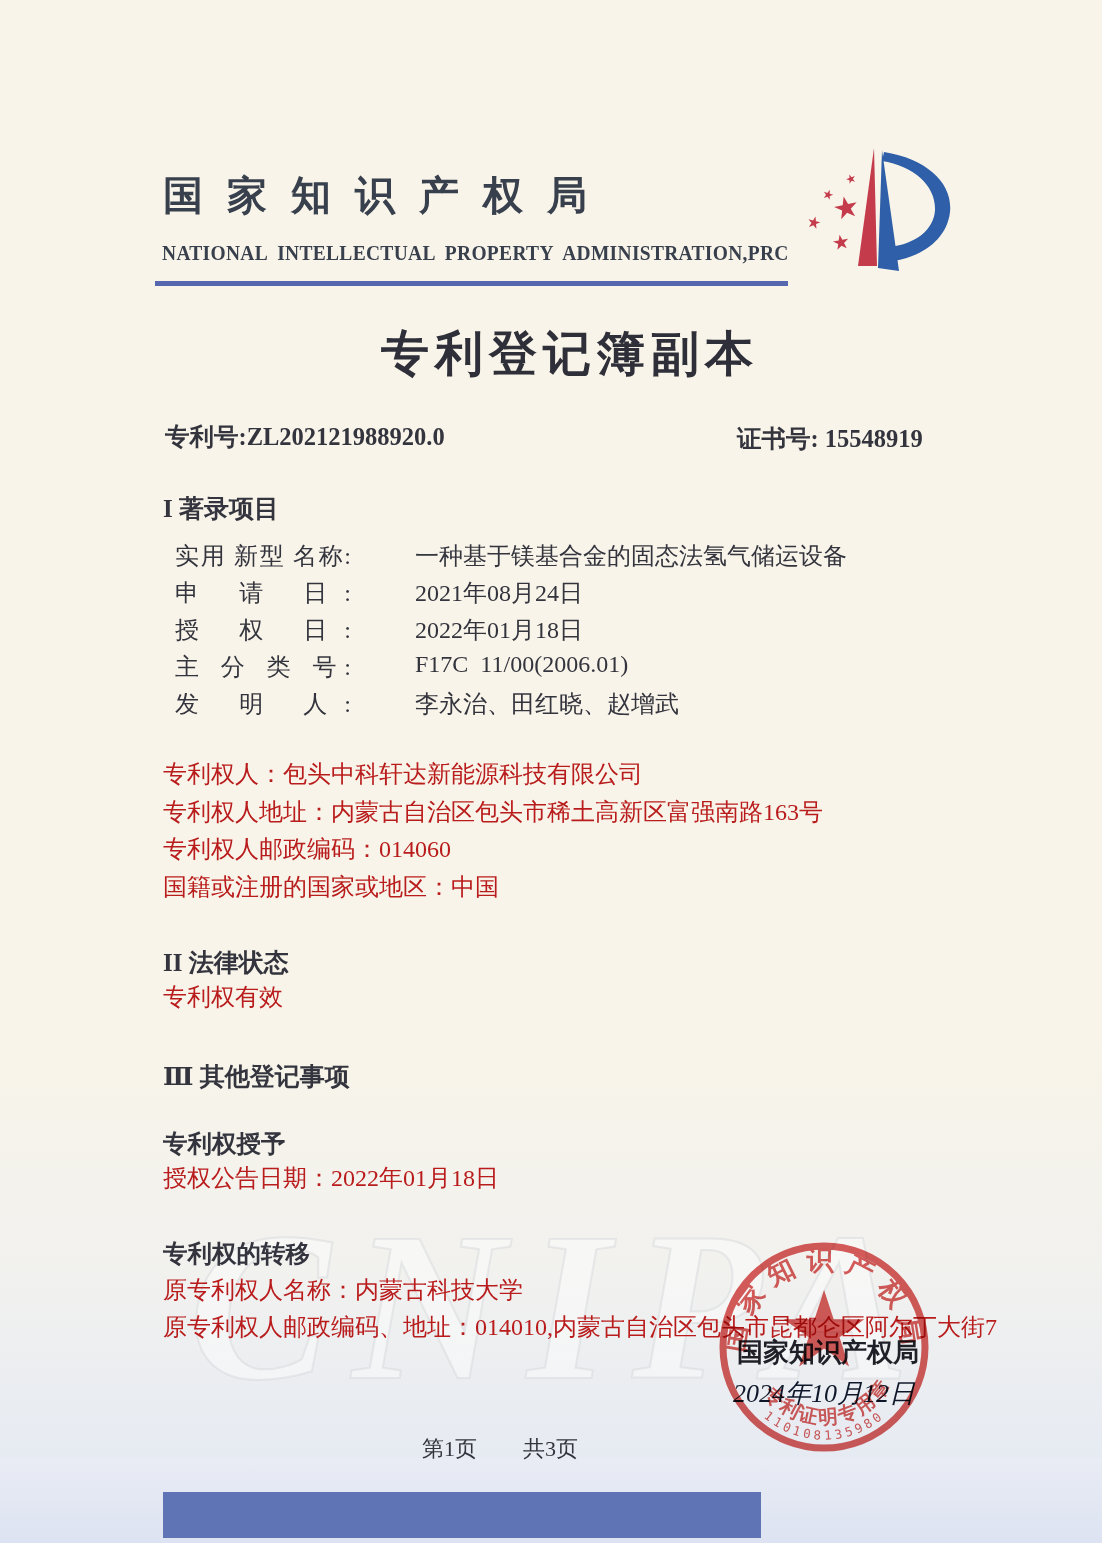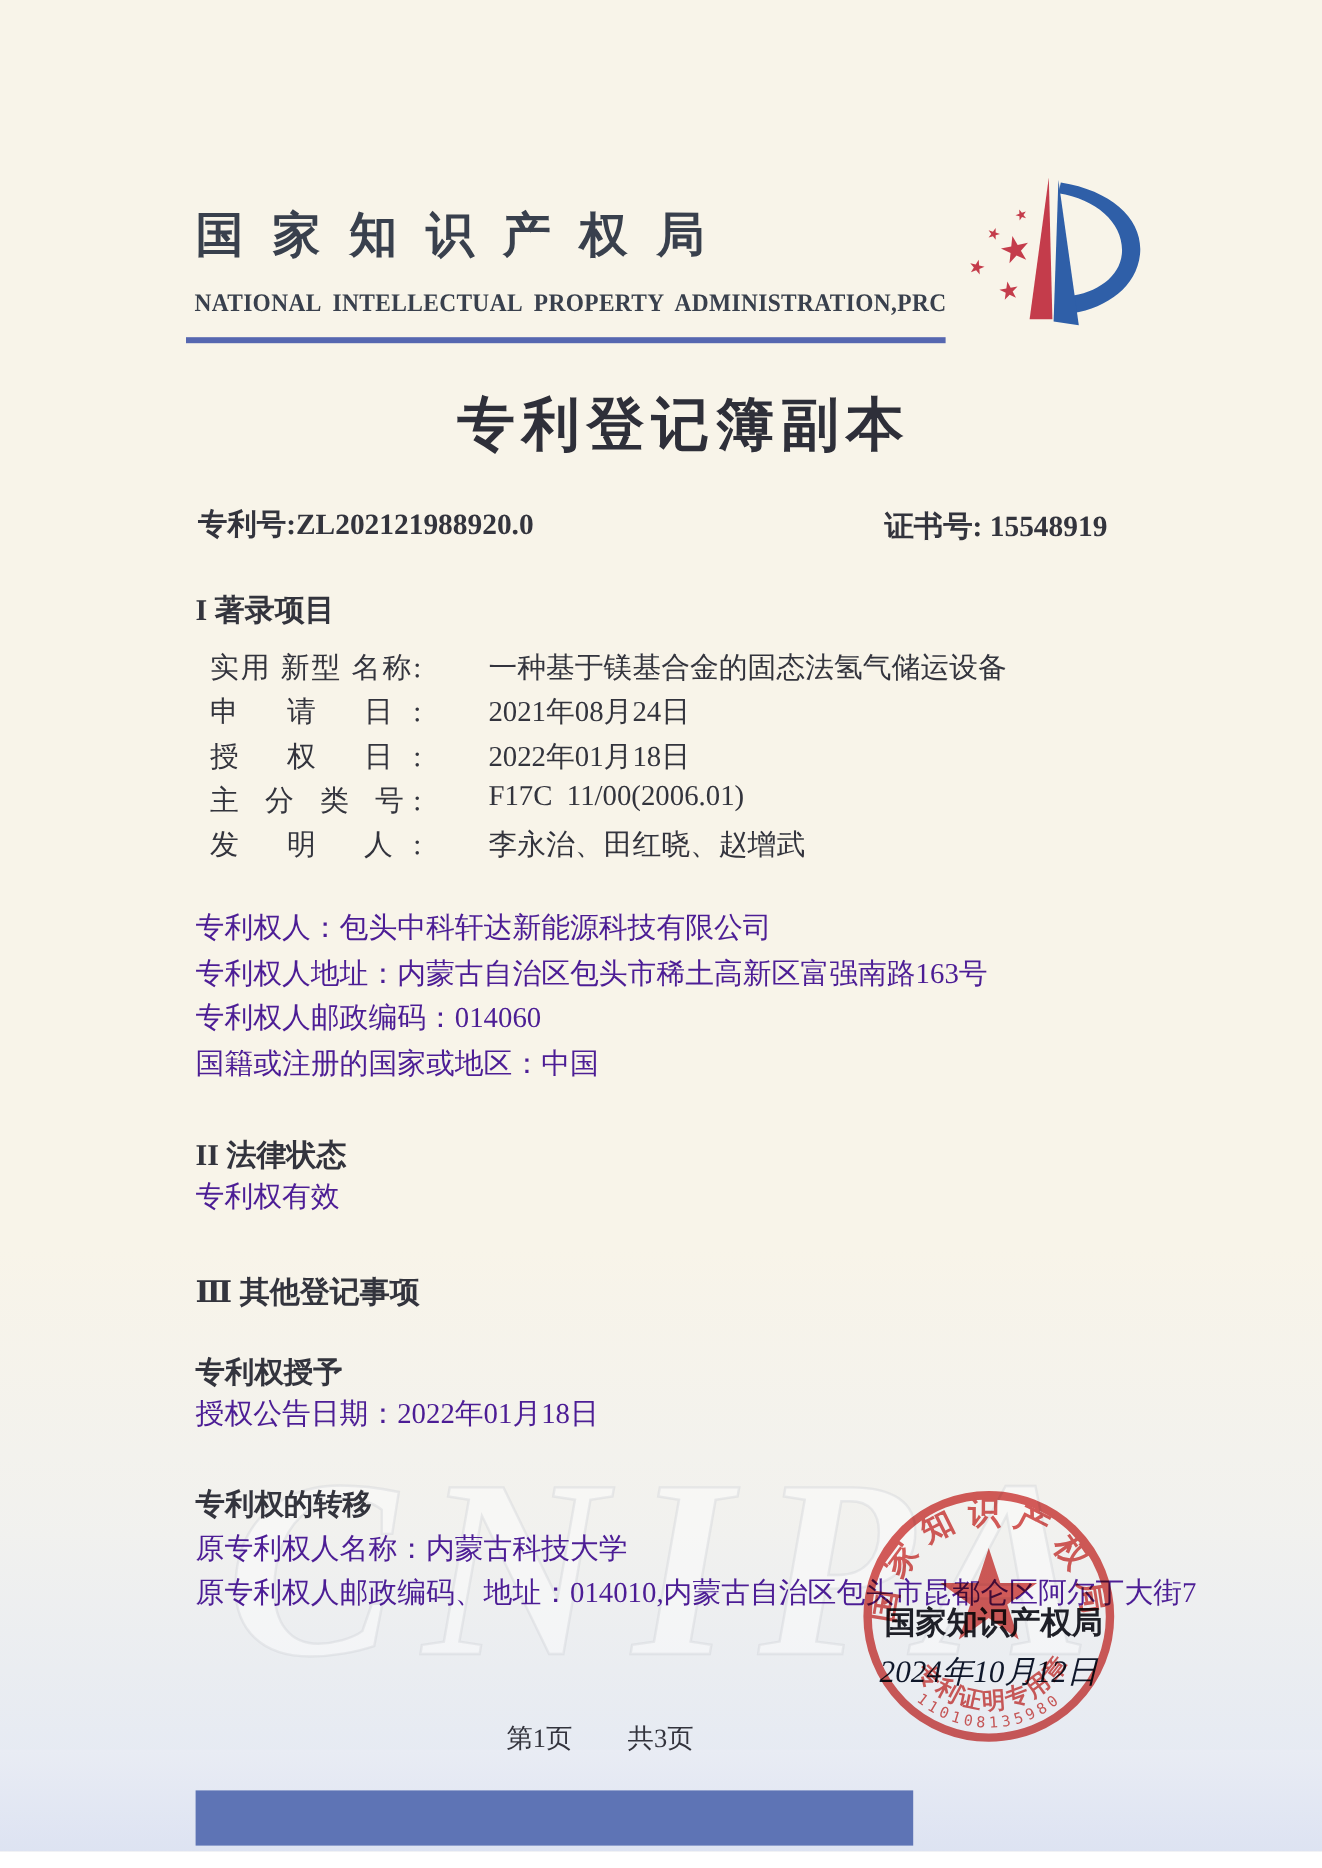--- a/index.html
+++ b/index.html
@@ -25,25 +25,25 @@
   
   .agency-cn{left:163px; top:168px; font-size:40px; font-weight:bold; letter-spacing:24px; color:#39404d; white-space:nowrap;}
   .agency-en{left:162px; top:242px; font-size:19.5px; font-weight:bold; letter-spacing:.3px; word-spacing:5px; color:#39404d; white-space:nowrap; transform:scaleY(1.08); transform-origin:left top;}
   .rule{left:155px; top:281px; width:633px; height:5px; background:#5667b0;}
   
   .doc-title{left:0; top:322px; width:1102px; padding-left:38px; box-sizing:border-box; text-align:center;
     font-size:48px; font-weight:bold; letter-spacing:6px; color:#2e2f39; white-space:nowrap;}
   .meta-left{left:165px; top:420px; font-size:24.5px; font-weight:bold; white-space:nowrap;}
   .meta-right{left:737px; top:422px; font-size:24.5px; font-weight:bold; white-space:nowrap;}
   .h-bold{font-weight:bold; font-size:25px; white-space:nowrap;text-align:right;}
-  .body-line{font-size:24px; white-space:pre; color:#4c1d95;}
+  .body-line{font-size:24px; white-space:pre; color:#b91c1c;}
   .rows{left:175px; top:540px;}
-  .frow{height:37px; display:flex; align-items:flex-start;}
+  .frow{height:37px; display:flex; align-items:flex-start;gap:28px;}
   .flabel{display:inline-block; width:176px; font-size:24px; text-align:justify; text-align-last:justify; -moz-text-align-last:justify;}
-  .fvalue{display:inline-block; margin-left:56px; font-size:24px; white-space:pre;}
+  .fvalue{display:inline-block; margin-left:36px; font-size:24px; white-space:pre;}
   .owner{left:163px; top:756px; line-height:37.5px;}
   
   .stamp{left:705px; top:1228px; width:240px; height:232px; z-index:4; mix-blend-mode:multiply; opacity:.93;}
   .issuer{left:737px; top:1335px; font-size:26px; font-weight:bold; color:#1e1f27; z-index:3; white-space:nowrap;}
   .issue-date{left:733px; top:1376px; font-size:26px; color:#0f172a; z-index:3; white-space:nowrap;font-style:italic;}
   .footer{left:0; top:1434px; width:1000px; display:flex; justify-content:center; gap:46px; font-size:22px; z-index:3;}
   .logo{left:793px; top:140px; width:165px; height:135px;}
 </style>
 </head>
 <body>

